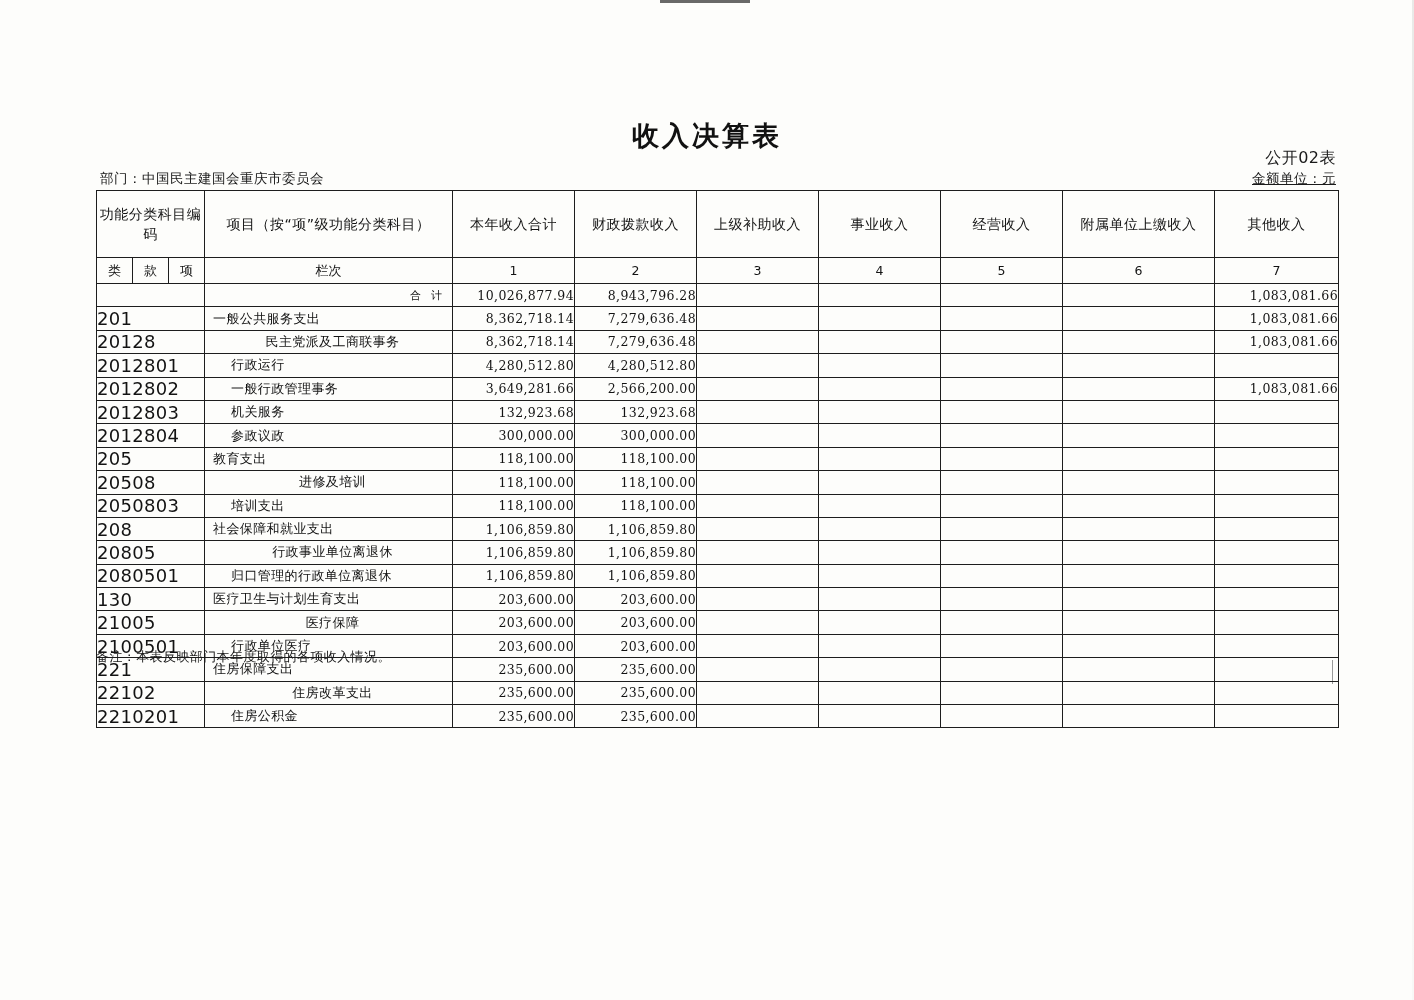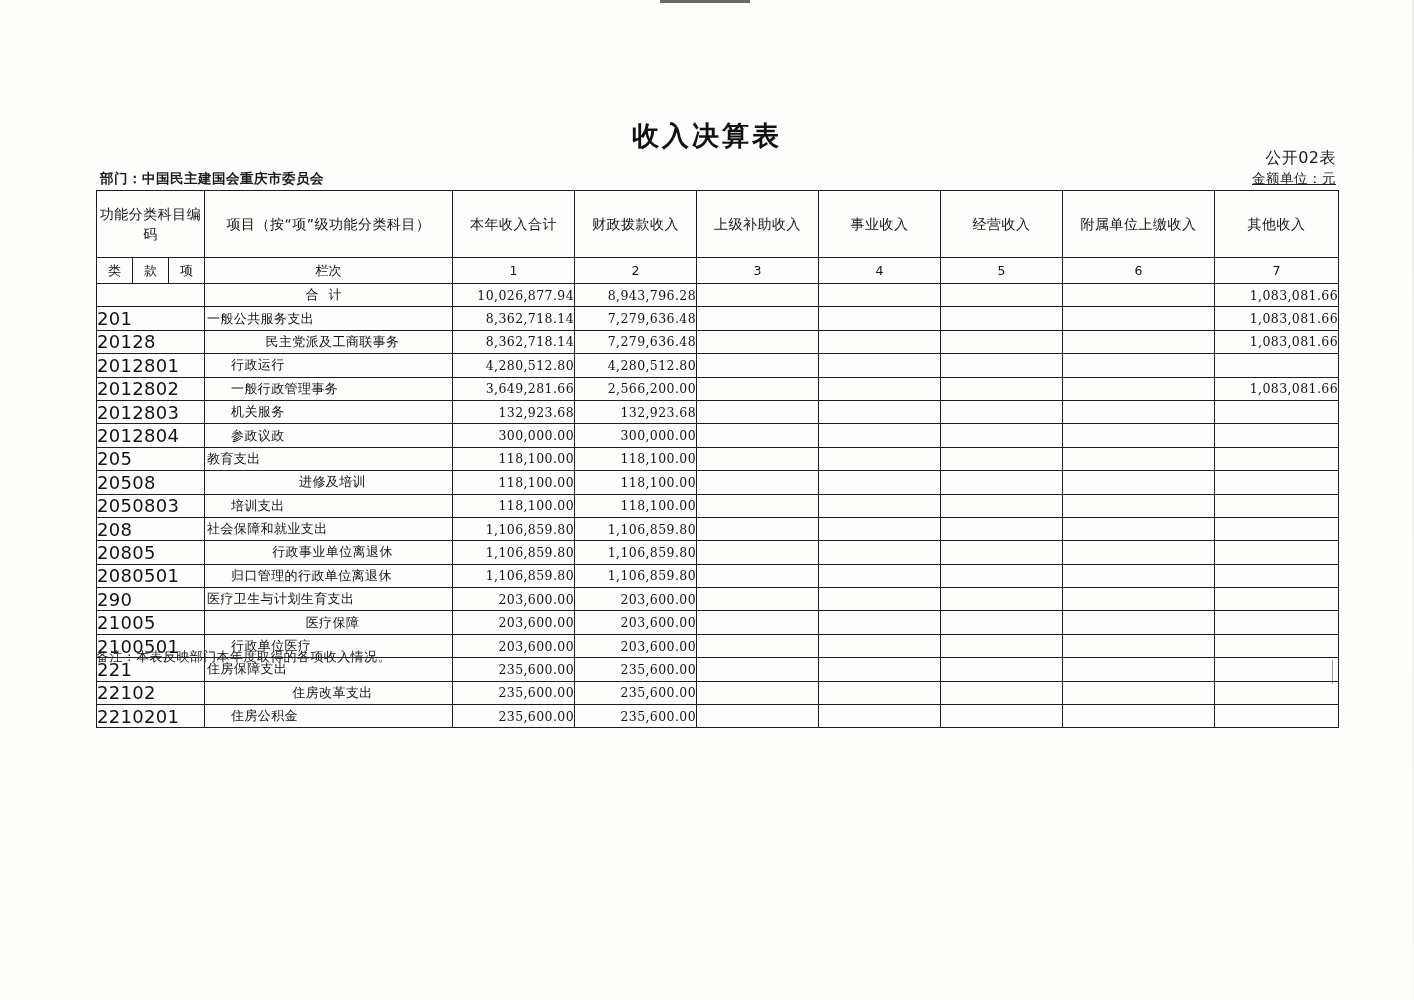--- a/index.html
+++ b/index.html
@@ -55,21 +55,20 @@
     right: 78px; top: 148px;
     font-size: 16px;
     color: #1a1a1a;
     letter-spacing: .5px;
   }
   .dept-line {
     position: absolute;
     left: 100px; top: 170px;
     font-size: 13.5px;
     letter-spacing: .5px;
-    font-weight: bold;
   }
   .unit-line {
     position: absolute;
     right: 78px; top: 170px;
     font-size: 13.5px;
     letter-spacing: .5px;
     text-decoration: underline;
   }
   table.fin {
     position: absolute;
@@ -111,34 +110,34 @@
     padding-left: 6px;
     font-size: 18px;
     letter-spacing: .3px;
     color: #161616;
   }
   .name {
     padding-left: 10px;
     font-size: 13px;
     letter-spacing: .4px;
   }
-  .name.lv1 { padding-left: 2px; }
+  .name.lv1 { padding-left: 8px; }
   .name.lv2 { padding-left: 8px; text-align: center; }
   .name.lv3 { padding-left: 26px; }
   .num {
     text-align: right;
     padding-right: 8px;
     font-family: "DejaVu Serif", "Liberation Serif", serif;
     font-size: 12.5px;
     letter-spacing: .4px;
   }
   .total-label {
-    text-align: center;
+    text-align: right;
     padding-right: 10px;
-    font-size: 13px;
+    font-size: 11px;
     letter-spacing: 10px;
   }
   .note {
     position: absolute;
     left: 96px; top: 648px;
     font-size: 13px;
     letter-spacing: .4px;
   }
 </style>
 </head>
@@ -333,21 +332,21 @@
           <td class="row-cell name lv3">归口管理的行政单位离退休</td>
           <td class="row-cell num">1,106,859.80</td>
           <td class="row-cell num">1,106,859.80</td>
           <td class="row-cell num"></td>
           <td class="row-cell num"></td>
           <td class="row-cell num"></td>
           <td class="row-cell num"></td>
           <td class="row-cell num"></td>
         </tr>
         <tr>
-          <td class="row-cell code" colspan="3">290</td>
+          <td class="row-cell code" colspan="3">130</td>
           <td class="row-cell name lv1">医疗卫生与计划生育支出</td>
           <td class="row-cell num">203,600.00</td>
           <td class="row-cell num">203,600.00</td>
           <td class="row-cell num"></td>
           <td class="row-cell num"></td>
           <td class="row-cell num"></td>
           <td class="row-cell num"></td>
           <td class="row-cell num"></td>
         </tr>
         <tr>

